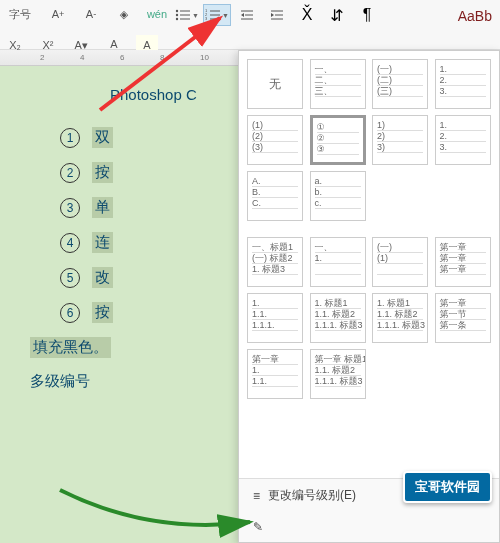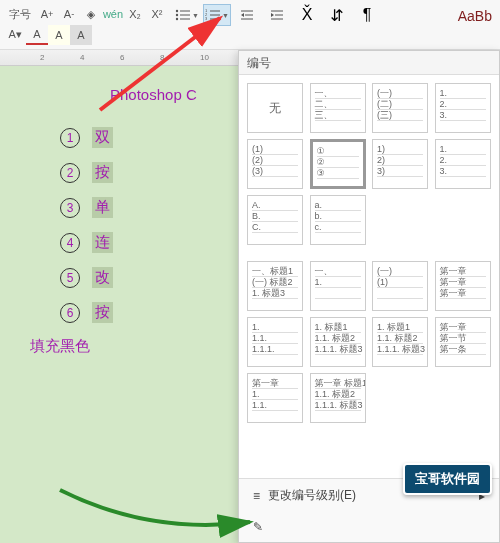--- a/index.html
+++ b/index.html
@@ -1,52 +1,52 @@
 <!DOCTYPE html>
 <html><head>
 <meta charset="utf-8">
 <style>
 * { margin: 0; padding: 0; box-sizing: border-box; font-family: "Microsoft YaHei", Arial, sans-serif; }
 body { width: 500px; height: 543px; background: #fff; overflow: hidden; position: relative; }
 
 .toolbar { height: 50px; background: #f7f7f7; border-bottom: 1px solid #ddd; display: flex; padding: 2px; }
-.tb-left { width: 169px; display: flex; flex-wrap: wrap; gap: 0; padding: 2px; font-size: 12px; color: #555; }
+.tb-left { width: 169px; display: flex; flex-wrap: wrap; gap: 11px; padding: 2px; font-size: 12px; color: #555; }
 .tb-btn { width: 22px; height: 20px; display: flex; align-items: center; justify-content: center; font-size: 11px; }
 .tb-btn.w { width: 32px; }
 .tb-right { flex: 1; display: flex; gap: 2px; padding: 2px; align-items: flex-start; }
 .tb-icon { width: 28px; height: 22px; display: flex; align-items: center; justify-content: center; position: relative; }
 .tb-icon.active { background: #d4e8f5; border: 1px solid #9cc3e0; }
 .dropdown-arrow { font-size: 7px; color: #666; margin-left: 1px; }
 .aabb { font-size: 14px; color: #7f1d1d; margin-left: auto; padding: 4px; }
 
 .ruler { height: 16px; background: linear-gradient(#f2f2f2, #e8e8e8); border-bottom: 1px solid #ccc; position: relative; font-size: 8px; color: #777; }
 .ruler-mark { position: absolute; top: 3px; }
 
 .doc-area { position: absolute; left: 0; top: 66px; width: 238px; height: 477px; background: #d4e8c8; padding: 20px 10px 10px 30px; }
-.doc-line { font-size: 15px; color: #a21caf; margin-bottom: 14px; display: flex; align-items: center; }
+.doc-line { font-size: 15px; color: #0c4a6e; margin-bottom: 14px; display: flex; align-items: center; }
 .doc-num { display: inline-flex; width: 20px; height: 20px; border: 1.5px solid #333; border-radius: 50%; align-items: center; justify-content: center; font-size: 12px; margin-right: 12px; margin-left: 30px; }
 .doc-char { background: #b8cca8; padding: 1px 3px; }
 .doc-title { margin-left: 80px; margin-bottom: 24px; }
 .doc-plain { margin-left: 0; margin-top: 10px; }
 
 .panel { position: absolute; right: 0; top: 50px; width: 262px; height: 493px; background: #fff; border: 1px solid #ccc; box-shadow: -2px 2px 8px rgba(0,0,0,0.15); }
 .panel-header { height: 24px; background: #f5f5f5; border-bottom: 1px solid #ddd; font-size: 12px; color: #555; padding: 4px 8px; }
 .panel-grid { padding: 8px; display: grid; grid-template-columns: repeat(4, 1fr); gap: 6px; }
 .preset { width: 56px; height: 50px; border: 1px solid #ccc; background: #fff; padding: 4px; font-size: 9px; color: #666; line-height: 1.4; cursor: pointer; overflow: hidden; }
 .preset.none { display: flex; align-items: center; justify-content: center; font-size: 12px; }
 .preset.selected { border: 3px solid #999; }
 .preset .pl { border-bottom: 1px solid #ddd; display: flex; gap: 2px; height: 11px; align-items: center; }
 .preset .pn { white-space: nowrap; }
 
 .panel-footer { position: absolute; bottom: 0; left: 0; right: 0; border-top: 1px solid #ddd; background: #f9f9f9; }
 .footer-item { padding: 8px 14px; font-size: 12px; color: #444; display: flex; align-items: center; gap: 8px; cursor: pointer; }
 
 .red-arrow { position: absolute; z-index: 20; pointer-events: none; }
 .green-arrow { position: absolute; z-index: 20; pointer-events: none; }
-.watermark { position: absolute; right: 8px; bottom: 48px; z-index: 30; background: #0c4a6e; color: #fff; font-size: 13px; font-weight: bold; padding: 5px 10px; border-radius: 4px; border: 2px solid #fff; box-shadow: 0 2px 4px rgba(0,0,0,0.3); }
+.watermark { position: absolute; right: 8px; bottom: 40px; z-index: 30; background: #0369a1; color: #fff; font-size: 13px; font-weight: bold; padding: 5px 10px; border-radius: 4px; border: 2px solid #fff; box-shadow: 0 2px 4px rgba(0,0,0,0.3); }
 
 svg.list-icon { width: 16px; height: 14px; }
 </style>
 </head>
 <body>
 
 <div class="toolbar">
   <div class="tb-left">
     <span class="tb-btn w">字号</span>
     <span class="tb-btn">A<sup>+</sup></span>
@@ -133,25 +133,27 @@
       <span class="doc-char">连</span>
     </div>
   <div class="doc-line">
       <span class="doc-num">5</span>
       <span class="doc-char">改</span>
     </div>
   <div class="doc-line">
       <span class="doc-num">6</span>
       <span class="doc-char">按</span>
     </div>
-  <div class="doc-line doc-plain">填充黑色</div>
+  <div class="doc-line doc-plain">
+      <span class="doc-char">填充黑色。</span>
+    </div>
+  <div class="doc-line doc-plain">多级编号</div>
 </div>
 
 <div class="panel">
-  <div class="panel-header">编号</div>
   <div class="panel-grid">
     <div class="preset none">无</div>
     <div class="preset">
         <div class="pl">
           <span class="pn">一、</span>
         </div>
         <div class="pl">
           <span class="pn">二、</span>
         </div>
         <div class="pl">

